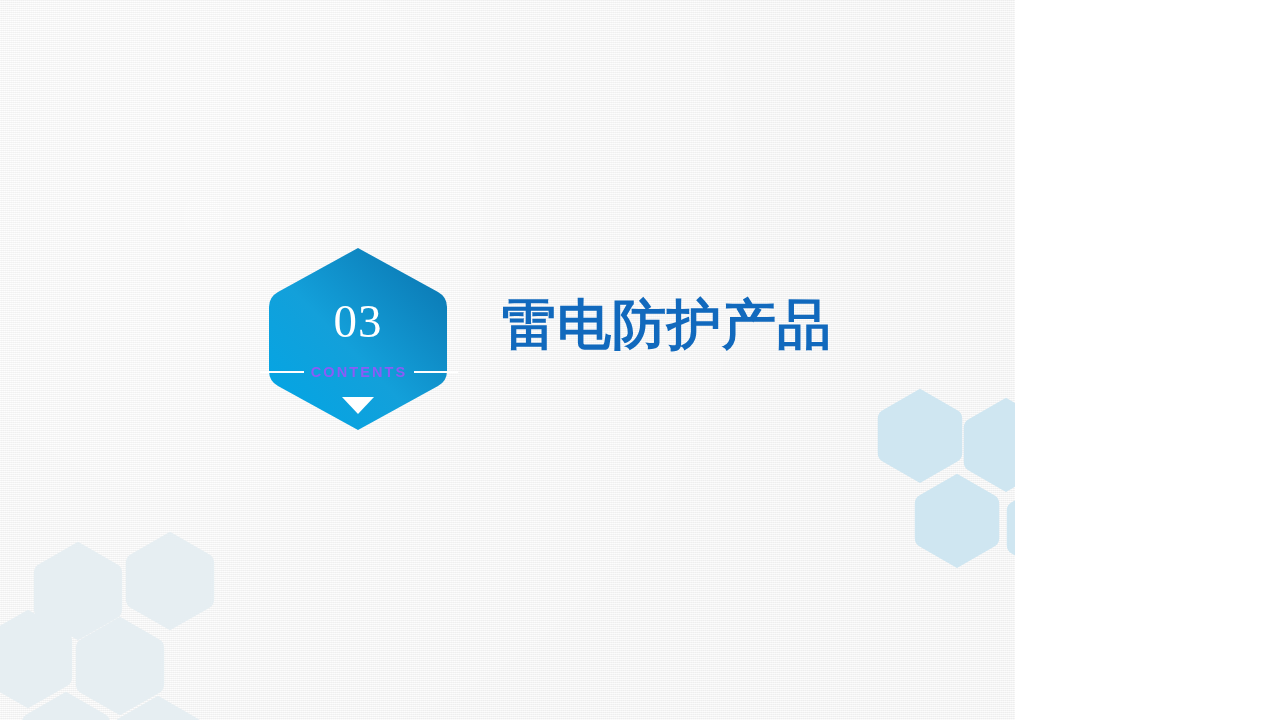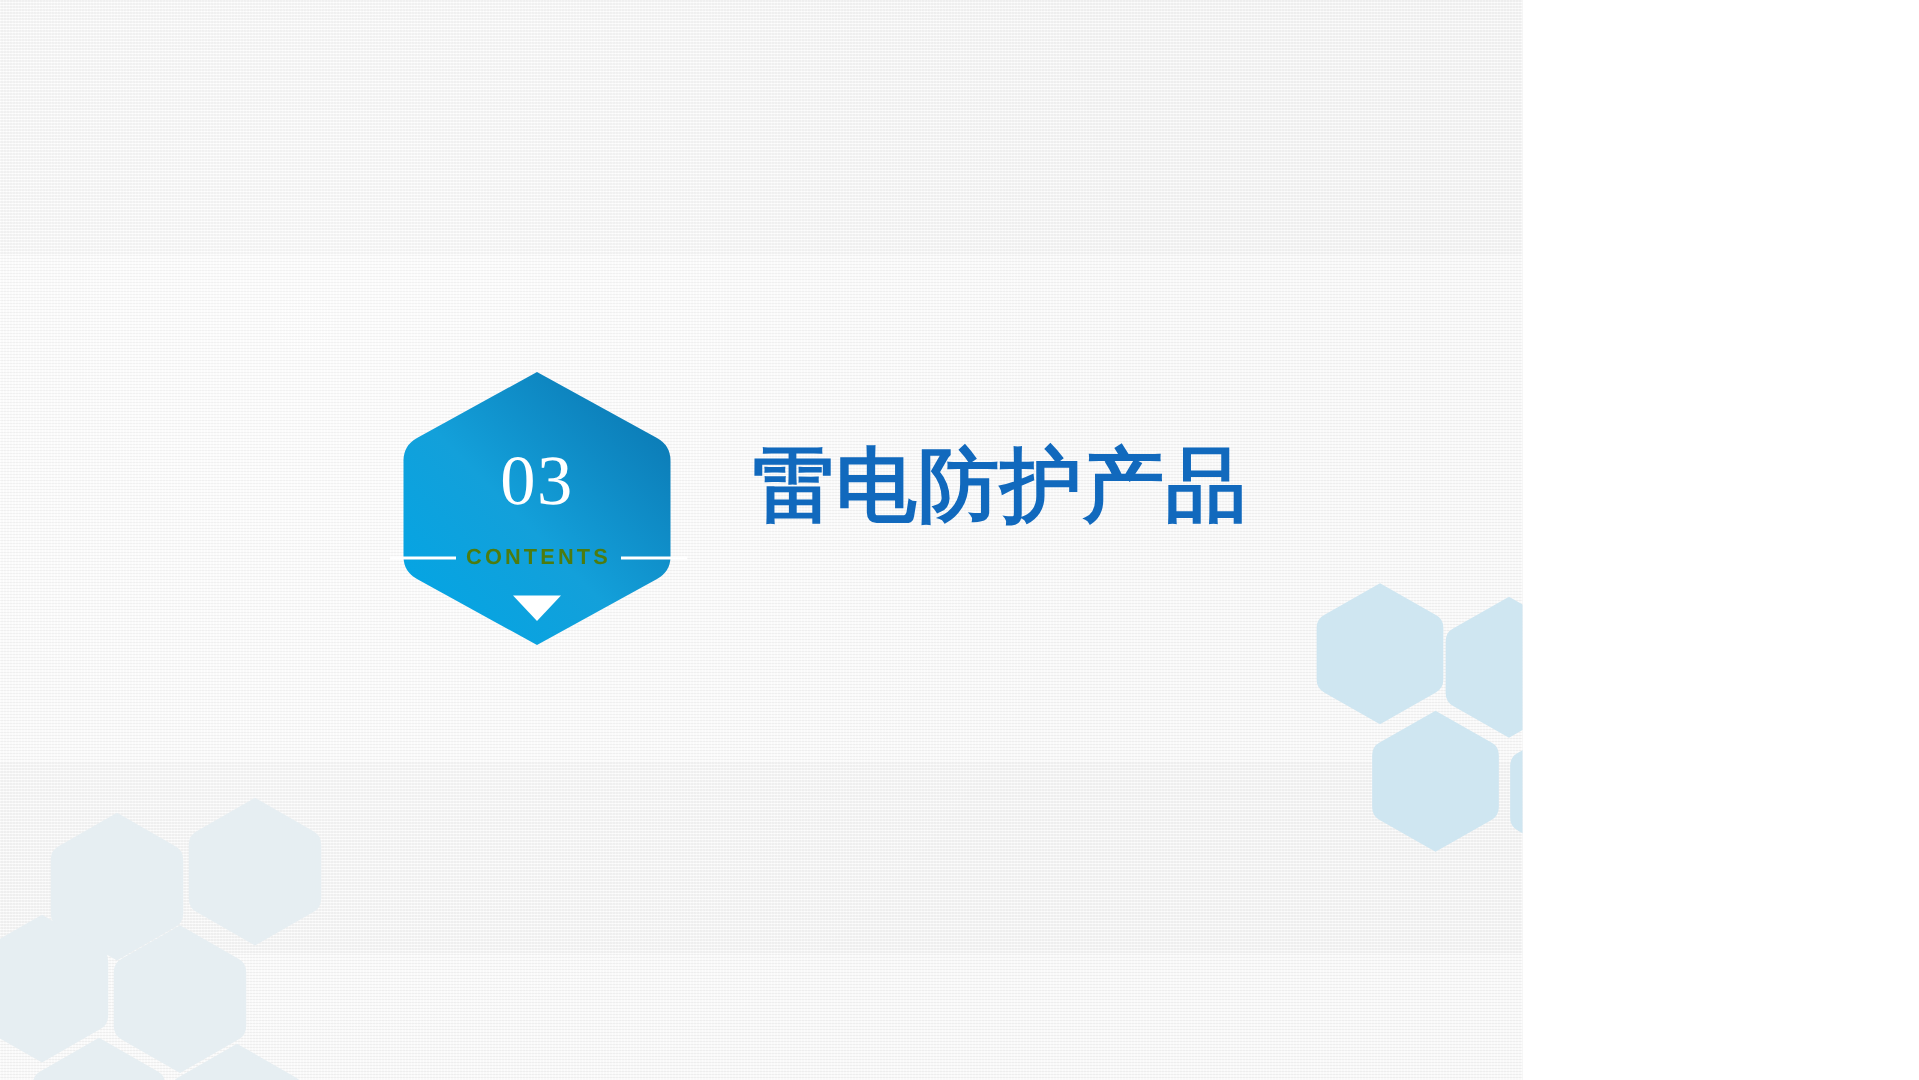--- a/index.html
+++ b/index.html
@@ -70,21 +70,21 @@
     display: flex;
     align-items: center;
     justify-content: center;
   }
   .contents-rule {
     flex: 1 1 auto;
     height: 1.6px;
     background: #ffffff;
   }
   #contents-label {
-    color: #4d7c0f;
+    color: #8b5cf6;
     font-family: "Liberation Sans", sans-serif;
     font-size: 14.5px;
     font-weight: bold;
     letter-spacing: 2.1px;
     padding: 0 7px;
     white-space: nowrap;
   }
   #badge-caret {
     position: absolute;
     left: 50%;

